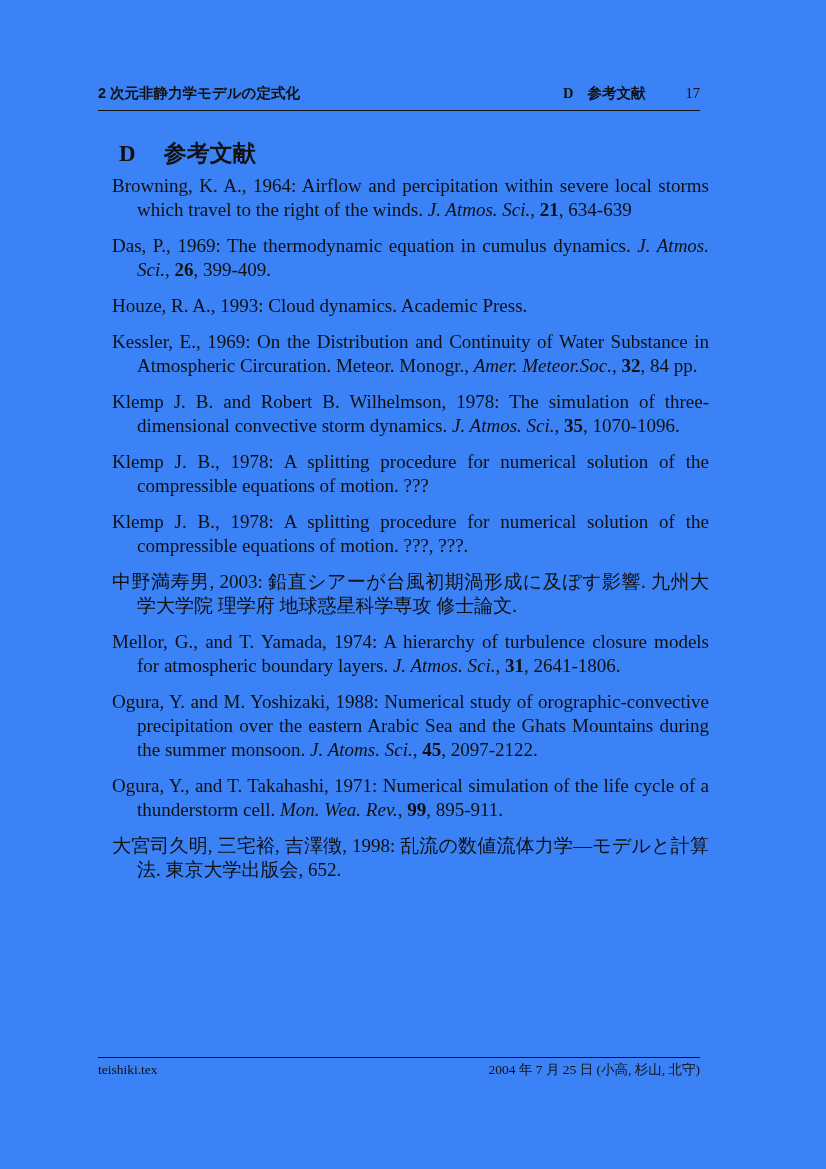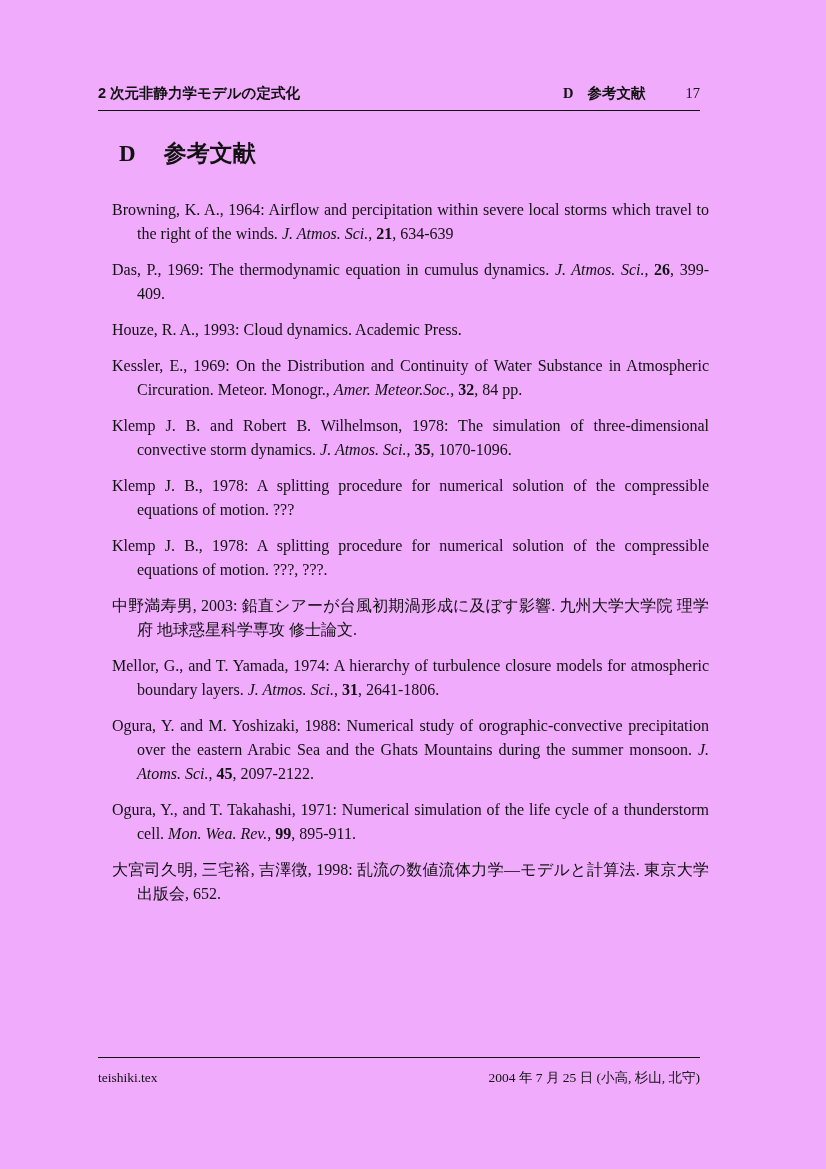--- a/index.html
+++ b/index.html
@@ -1,21 +1,21 @@
 <!DOCTYPE html>
 <html><head>
 <meta charset="utf-8">
 <style>
   * { margin: 0; padding: 0; box-sizing: border-box; }
   html, body { background: #ffffff; }
   .page {
     position: relative;
     width: 826px;
     height: 1169px;
-    background: #f0abfc;
+    background: #3b82f6;
     color: #111111;
     font-family: "Liberation Serif", "DejaVu Serif", serif;
     overflow: hidden;
   }
   
   .header {
     position: absolute;
     left: 98px;
     top: 84px;
     width: 602px;
@@ -55,41 +55,41 @@
     font-family: "Liberation Serif", "DejaVu Serif", serif;
     margin-right: 28px;
   }
   .section-heading .sec-text {
     font-family: "Liberation Sans", "DejaVu Sans", sans-serif;
   }
   
   .references {
     position: absolute;
     left: 112px;
-    top: 198px;
+    top: 174px;
     width: 597px;
-    font-size: 16px;
+    font-size: 19px;
     line-height: 24px;
     text-align: justify;
   }
   .reference {
     margin: 0 0 12px 0;
     padding-left: 25px;
     text-indent: -25px;
   }
   .reference .it { font-style: italic; }
   .reference .bf { font-weight: bold; }
   
   .footer {
     position: absolute;
     left: 98px;
     top: 1057px;
     width: 602px;
     border-top: 1.5px solid #111;
-    padding-top: 11px;
+    padding-top: 3px;
     display: flex;
     justify-content: space-between;
     align-items: baseline;
     font-size: 13.5px;
   }
 </style>
 </head>
 <body>
 
 <div class="page">

